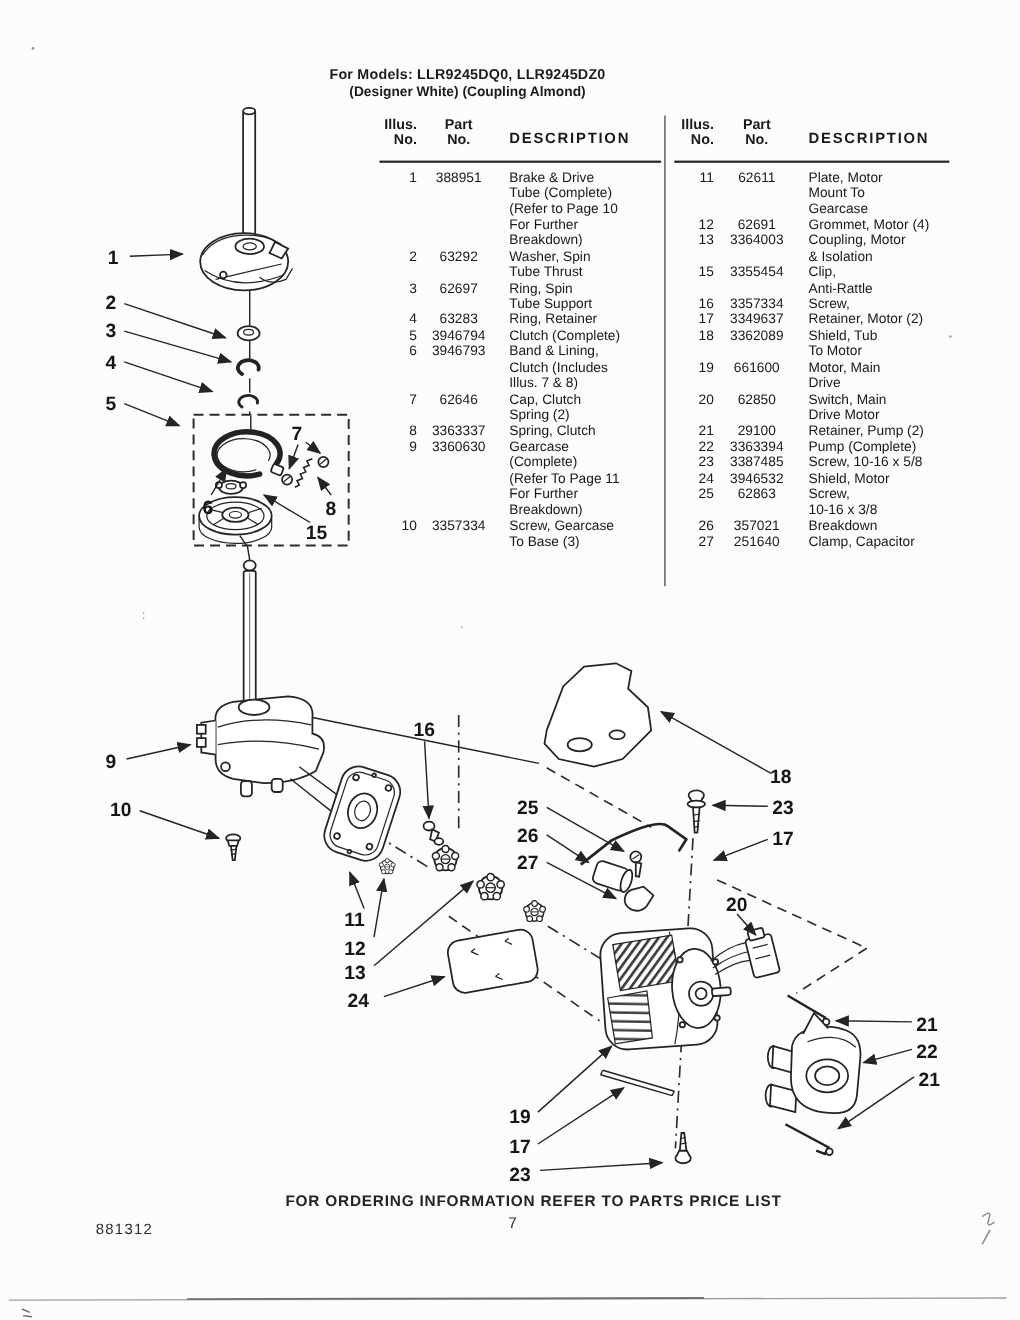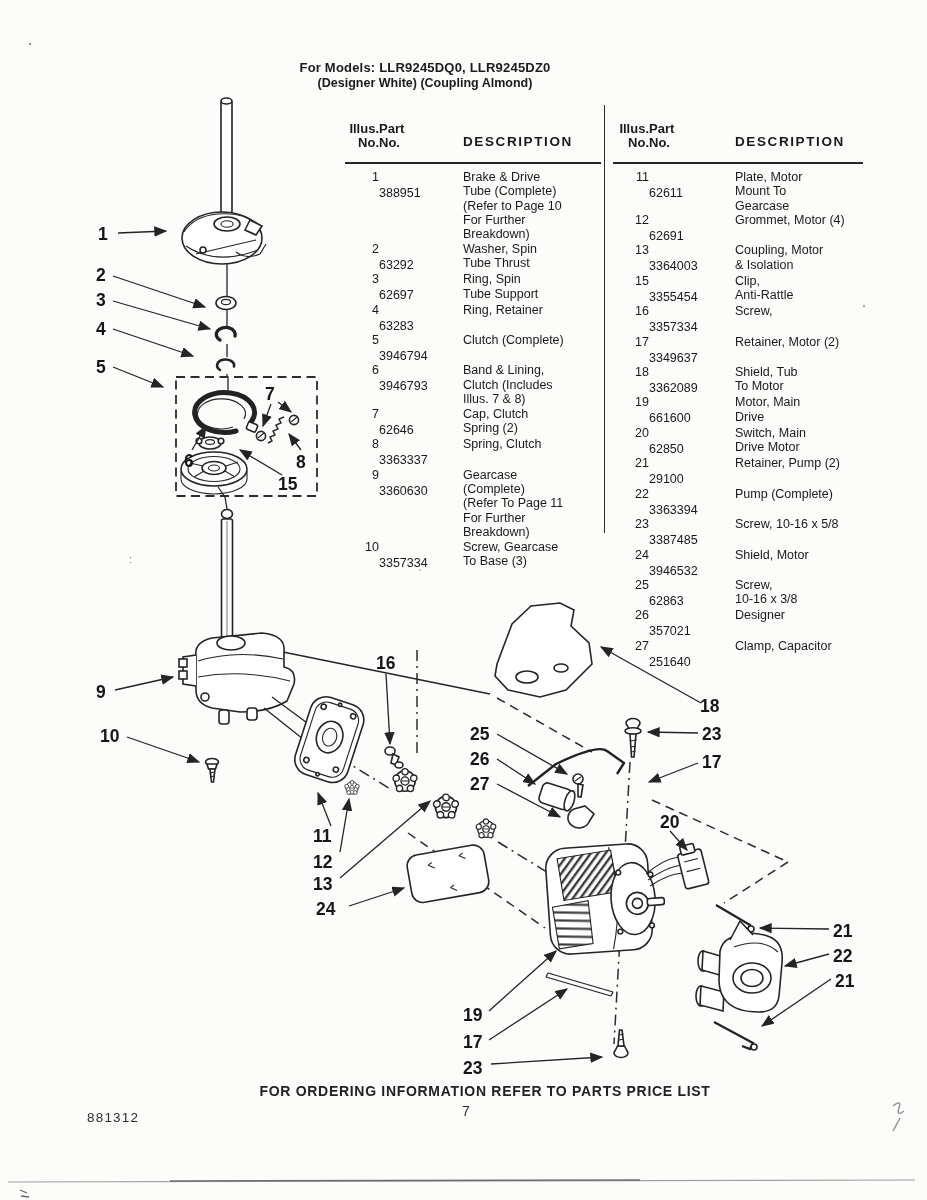--- a/index.html
+++ b/index.html
@@ -16,21 +16,21 @@
   .ptable{position:absolute; top:106px; font-size:12.5px; line-height:14.4px; color:#191919;}
   #tableLeft{left:345px; width:256px;}
   #tableRight{left:613px; width:250px;}
   .phead{display:flex; font-weight:bold; font-size:13px; border-bottom:2.2px solid #262626;
          padding-bottom:11px; align-items:flex-end;}
   .phead .hc{white-space:pre-line;}
   .phead .c-ds{font-size:13.5px; letter-spacing:1.6px; padding-bottom:1px;}
   .pbody{margin-top:6px;}
   .prow{display:flex; align-items:flex-start;}
   .c-il{width:34px; text-align:right; flex:none;}
-  .c-pn{width:76px; text-align:left; flex:none;margin-top:16px;}
+  .c-pn{width:76px; text-align:center; flex:none;}
   .c-ds{flex:1; padding-left:8px; white-space:pre-line;}
   #tableRight .c-il{width:36px;}
   #tableRight .c-pn{width:78px;}
   #vsep{left:604px; top:105px; height:428px; width:0; border-left:1.8px solid #2a2a2a;}
   #ordering{top:1083px; left:60px; width:850px; text-align:center;
             font-size:14px; font-weight:bold; letter-spacing:0.7px; color:#222;}
   #docnum{left:87px; top:1110px; font-size:13.5px; letter-spacing:1.2px; color:#2e2e2e;}
   #pageno{left:462px; top:1103px; font-size:14px; color:#2e2e2e;}
   #diagram{left:0; top:0; pointer-events:none;}
   .cn{font-family:"Liberation Sans",sans-serif; font-size:17.5px; font-weight:bold; fill:#161616;}
@@ -513,21 +513,21 @@
         </div>
       <div class="prow">
           <span class="c-il">25</span>
           <span class="c-pn">62863</span>
           <span class="c-ds">Screw,
 10-16 x 3/8</span>
         </div>
       <div class="prow">
           <span class="c-il">26</span>
           <span class="c-pn">357021</span>
-          <span class="c-ds">Designer</span>
+          <span class="c-ds">Breakdown</span>
         </div>
       <div class="prow">
           <span class="c-il">27</span>
           <span class="c-pn">251640</span>
           <span class="c-ds">Clamp, Capacitor</span>
         </div>
     </div>
   </div>
 
   <div class="abs" id="ordering">FOR ORDERING INFORMATION REFER TO PARTS PRICE LIST</div>

